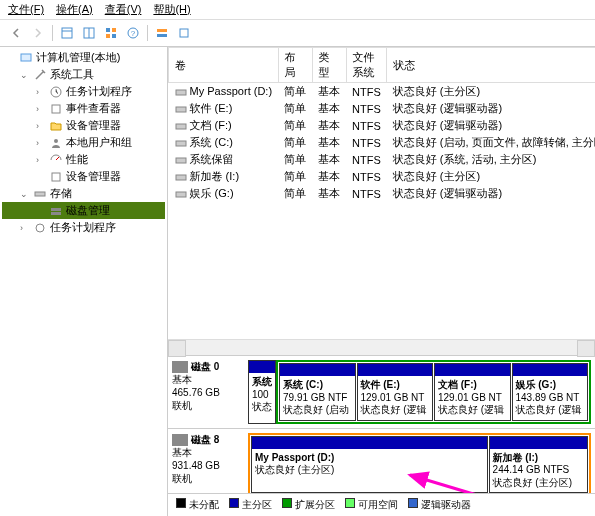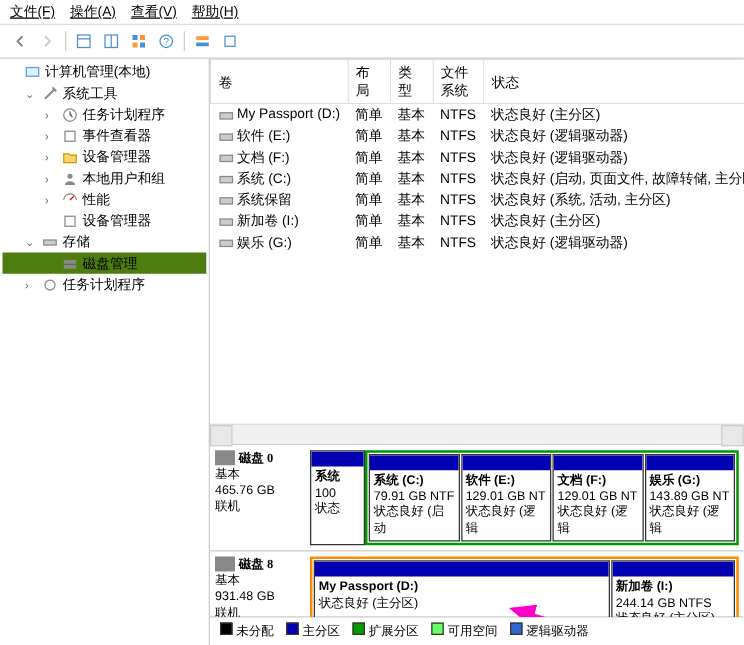--- a/index.html
+++ b/index.html
@@ -25,21 +25,21 @@
 .vol-table { flex: 0 0 auto; overflow: auto; }
 table { border-collapse: collapse; width: 100%; font-size: 11px; }
 th { text-align: left; padding: 2px 6px; border: 1px solid #ddd; background: #fff; font-weight: normal; position: relative; }
 td { padding: 1px 6px; white-space: nowrap; }
 .hscroll { height: 16px; background: #f0f0f0; border-top: 1px solid #ddd; position: relative; }
 .hscroll::before, .hscroll::after { content: ''; position: absolute; top: 0; width: 16px; height: 100%; background: #e8e8e8; border: 1px solid #ccc; }
 .hscroll::before { left: 0; } .hscroll::after { right: 0; }
 .disks { flex: 1; overflow: auto; border-top: 1px solid #ccc; }
 .disk-row { display: flex; border-bottom: 1px solid #ccc; padding: 4px; gap: 4px; }
 .disk-info { width: 72px; font-size: 10px; line-height: 1.3; }
-.disk-info .dname { font-weight: bold; font-family: Liberation Serif, serif; }
+.disk-info .dname { font-weight: bold; }
 .disk-icon { width: 16px; height: 12px; background: #888; display: inline-block; margin-right: 3px; vertical-align: middle; }
 .partitions { flex: 1; display: flex; gap: 0; }
 .part { border: 1px solid #333; padding: 3px; font-size: 10px; line-height: 1.25; overflow: hidden; position: relative; }
 .part .pbar { height: 12px; background: #0200b0; margin: -3px -3px 3px -3px; }
 .part .pname { font-weight: bold; }
 .disk0-parts { border: 2px solid #009900; padding: 1px; display: flex; flex: 1; gap: 1px; }
 .disk1-parts { border: 2px solid #ff8c00; padding: 1px; display: flex; flex: 1; gap: 1px; position: relative; }
 .legend { padding: 4px 8px; display: flex; gap: 10px; align-items: center; border-top: 1px solid #ccc; font-size: 10px; }
 .lg { display: flex; align-items: flex-start; gap: 3px; }
 .lg-sw { width: 10px; height: 10px; border: 1px solid #333; }
@@ -273,21 +273,21 @@
       <div class="hscroll"></div>
       <div class="disks">
         <div class="disk-row">
           <div class="disk-info">
             <div><span class="disk-icon"></span><span class="dname">磁盘 0</span></div>
             <div>基本</div>
             <div>465.76 GB</div>
             <div>联机</div>
           </div>
           <div class="partitions">
-            <div class="part" style="width:44px">
+            <div class="part" style="width:28px">
               <div class="pbar"></div>
               <div class="pname">系统</div>
               <div>100</div>
               <div>状态</div>
             </div>
             <div class="disk0-parts">
               <div class="part" style="flex:1">
                   <div class="pbar"></div>
                   <div class="pname">系统 (C:)</div>
                   <div>79.91 GB NTF</div>

